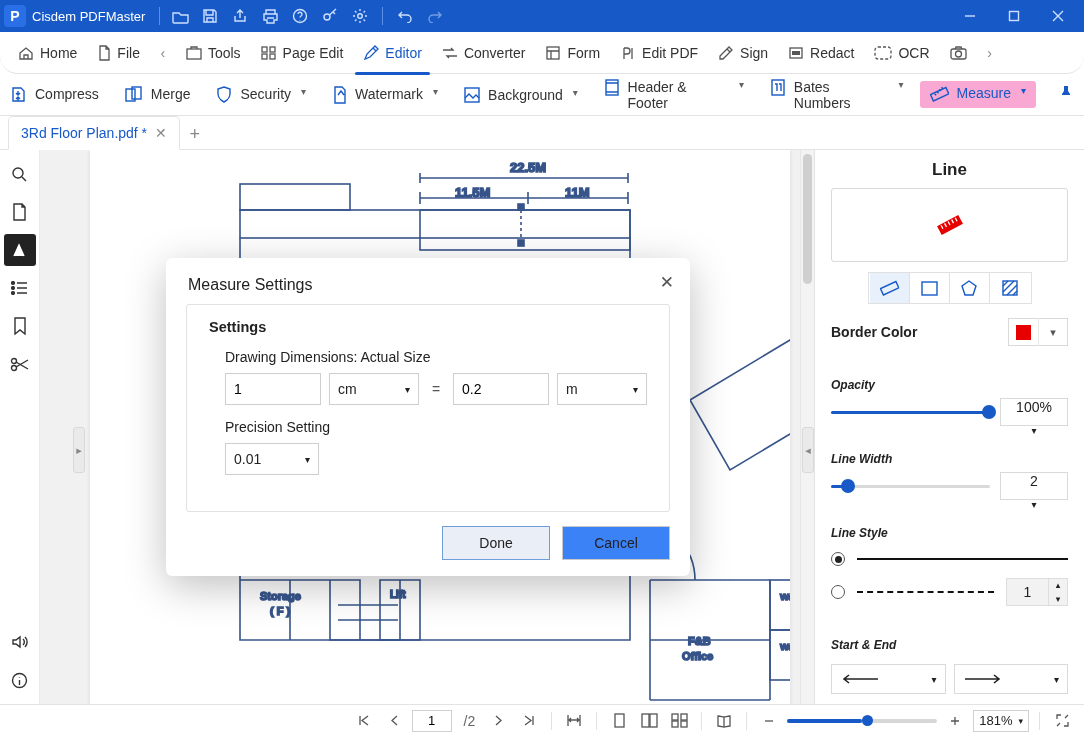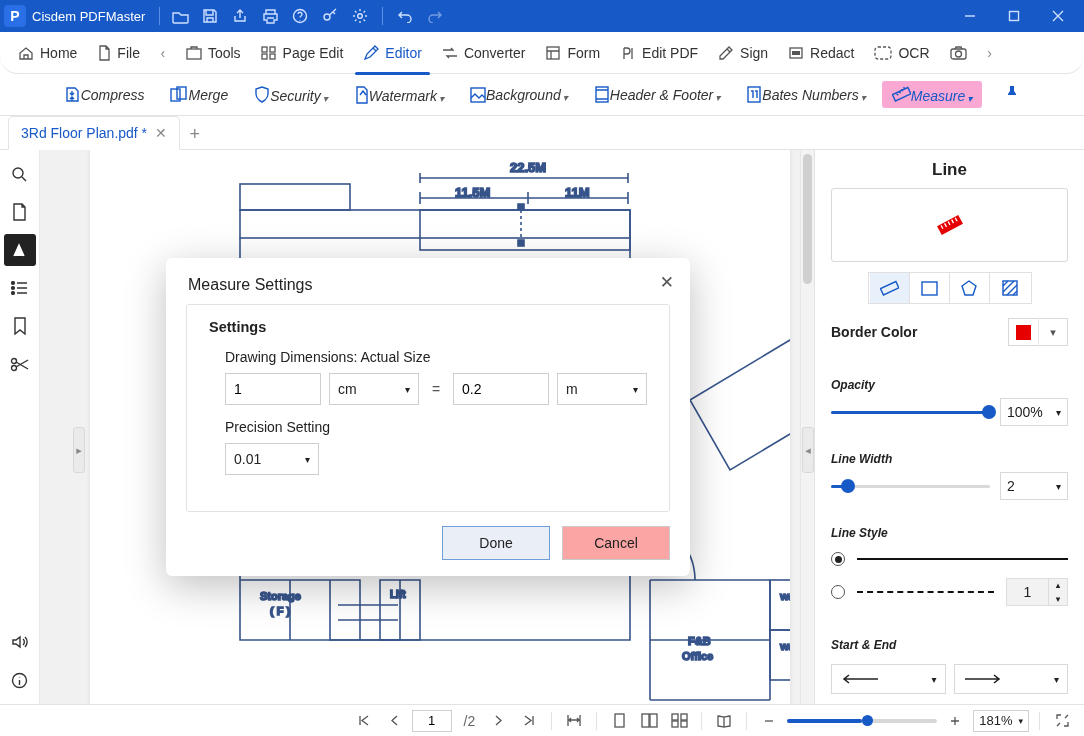--- a/index.html
+++ b/index.html
@@ -24,21 +24,21 @@
   .maintb .item.active-underline{position:relative;}
   .maintb .item.active-underline::after{content:"";position:absolute;left:0;right:0;bottom:-10px;height:2.5px;background:#1659c7;border-radius:2px;}
   .maintb svg{stroke:#555;fill:none;stroke-width:1.3}
   .maintb .item.active svg{stroke:#1659c7}
   .maintb .lt, .maintb .gt{width:22px;text-align:center;color:#888;cursor:pointer;}
   .search-box{margin-left:auto;border:1px solid #d7d7d7;border-radius:3px;height:28px;display:flex;align-items:center;padding:0 6px;gap:6px;min-width:170px;}
   .search-box input{border:0;outline:0;font-size:13px;width:130px;color:#666;}
 
   
   .subtb{height:42px;border-bottom:1px solid #e3e3e3;display:flex;align-items:center;justify-content:center;gap:6px;}
-  .subtb .sitem{display:flex;align-items:flex-end;gap:0;padding:4px 10px;border-radius:3px;cursor:pointer;font-style:italic;}
+  .subtb .sitem{display:flex;align-items:flex-start;gap:8px;padding:4px 10px;border-radius:3px;cursor:pointer;}
   .subtb .sitem svg{stroke:#1659c7;fill:none;stroke-width:1.4}
   .subtb .sitem .lbl{color:#333}
   .subtb .sitem.active{background:#f9a8d4;}
   .subtb .caret{font-size:10px;color:#666;margin-left:2px;}
   .pin-holder{margin-left:6px;padding:6px 10px;cursor:pointer;}
 
   
   .tabstrip{height:34px;border-bottom:1px solid #e3e3e3;display:flex;align-items:flex-end;padding-left:8px;}
   .doc-tab{display:flex;align-items:center;gap:8px;height:34px;padding:0 12px;border:1px solid #e3e3e3;border-bottom:1px solid #fff;border-radius:5px 5px 0 0;margin-bottom:-1px;background:#fff;color:#1659c7;cursor:pointer;}
   .doc-tab .close{color:#888;font-size:14px;}
@@ -78,21 +78,21 @@
   .color-dd{display:flex;align-items:center;border:1px solid #d9d9d9;height:28px;}
   .color-sw{width:30px;height:28px;display:flex;align-items:center;justify-content:center;border-right:1px solid #e9e9e9;}
   .color-sw .sw{width:15px;height:15px;background:#e60000;}
   .dd-caret{width:28px;text-align:center;font-size:11px;color:#555;}
   .section-label{font-weight:700;margin:26px 0 6px;font-size:12px;font-style:italic;}
   .slider-row{display:flex;align-items:center;gap:10px;}
   .slider{flex:1;height:20px;position:relative;}
   .track{position:absolute;left:0;right:0;top:9px;height:3px;background:#d9d9d9;border-radius:2px;}
   .fill{position:absolute;left:0;top:9px;height:3px;background:#1659c7;border-radius:2px;}
   .thumb-s{position:absolute;top:3px;width:14px;height:14px;border-radius:50%;background:#1659c7;}
-  .val-dd{border:1px solid #d9d9d9;height:28px;display:flex;align-items:center;padding:0 6px;gap:10px;min-width:68px;justify-content:space-between;}
+  .val-dd{border:1px solid #d9d9d9;height:28px;display:flex;align-items:center;padding:0 6px;gap:10px;min-width:68px;justify-content:space-between;flex-direction:column;}
   .linestyle-row{display:flex;align-items:center;gap:12px;margin:6px 0;}
   .radio{width:14px;height:14px;border:1.6px solid #555;border-radius:50%;display:inline-flex;align-items:center;justify-content:center;}
   .radio.checked::after{content:"";width:7px;height:7px;background:#222;border-radius:50%;}
   .line-solid{flex:1;height:0;border-top:2px solid #111;}
   .line-dashed{flex:1;height:0;border-top:2.4px dashed #111;}
   .dash-val{border:1px solid #ddd;background:#f2f2f2;height:28px;display:flex;align-items:center;min-width:62px;}
   .dash-val .num{flex:1;text-align:center;}
   .dash-val .spin{display:flex;flex-direction:column;border-left:1px solid #ddd;}
   .dash-val .spin div{width:18px;height:14px;display:flex;align-items:center;justify-content:center;font-size:9px;cursor:pointer;}
   .arrow-dd{flex:1;border:1px solid #d9d9d9;height:30px;display:flex;align-items:center;justify-content:space-between;padding:0 8px;}
@@ -103,21 +103,21 @@
   .modal h2{margin:0 0 10px 2px;font-size:16px;font-weight:500;color:#222;}
   .modal .close-x{position:absolute;top:14px;right:16px;font-size:17px;color:#555;cursor:pointer;}
   .settings-group{border:1px solid #e2e2e2;border-radius:3px;padding:14px 22px 22px;margin:4px 0 14px;}
   .settings-group h3{margin:0 0 14px;font-size:14.5px;font-weight:700;}
   .field-label{font-size:14px;margin-bottom:8px;}
   .field-row{display:flex;align-items:center;gap:8px;margin-bottom:14px;}
   .txt-in{border:1px solid #cfcfcf;height:32px;padding:0 8px;font-size:14px;outline:none;}
   .select-in{border:1px solid #cfcfcf;height:32px;display:flex;align-items:center;justify-content:space-between;padding:0 8px;gap:18px;min-width:90px;cursor:pointer;}
   .eq{width:20px;text-align:center;color:#555;}
   .modal-buttons{display:flex;justify-content:flex-end;gap:12px;}
-  .btn{width:108px;height:34px;border:1px solid #c9c9c9;background:#fca5a5;display:flex;align-items:center;justify-content:center;cursor:pointer;font-size:14px;}
+  .btn{width:108px;height:34px;border:1px solid #c9c9c9;background:#3b82f6;display:flex;align-items:center;justify-content:center;cursor:pointer;font-size:14px;}
   .btn.primary{background:#eaeff7;border-color:#6f9edb;}
 
   
   .statusbar{position:absolute;left:0;right:0;bottom:0;height:32px;border-top:1px solid #e3e3e3;display:flex;align-items:center;padding:0 10px;gap:6px;background:#fff;}
   .statusbar svg{stroke:#555;fill:none;stroke-width:1.3}
   .sb-spacer{flex:1}
   .page-input{border:1px solid #d0d0d0;width:40px;height:22px;text-align:center;font-size:13px;}
   .zoom-track{width:150px;height:4px;background:#d7d7d7;border-radius:2px;position:relative;}
   .zoom-fill{position:absolute;left:0;top:0;bottom:0;width:50%;background:#1659c7;border-radius:2px;}
   .zoom-thumb{position:absolute;left:50%;top:-4px;width:11px;height:11px;border-radius:50%;background:#1659c7;}

